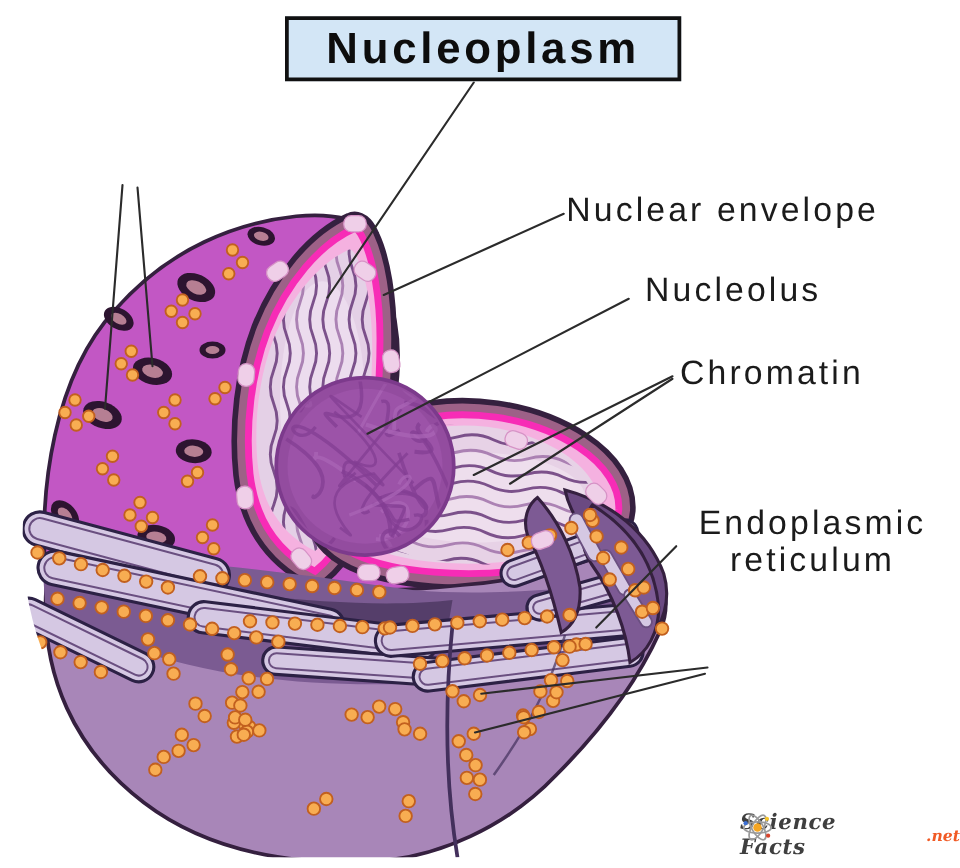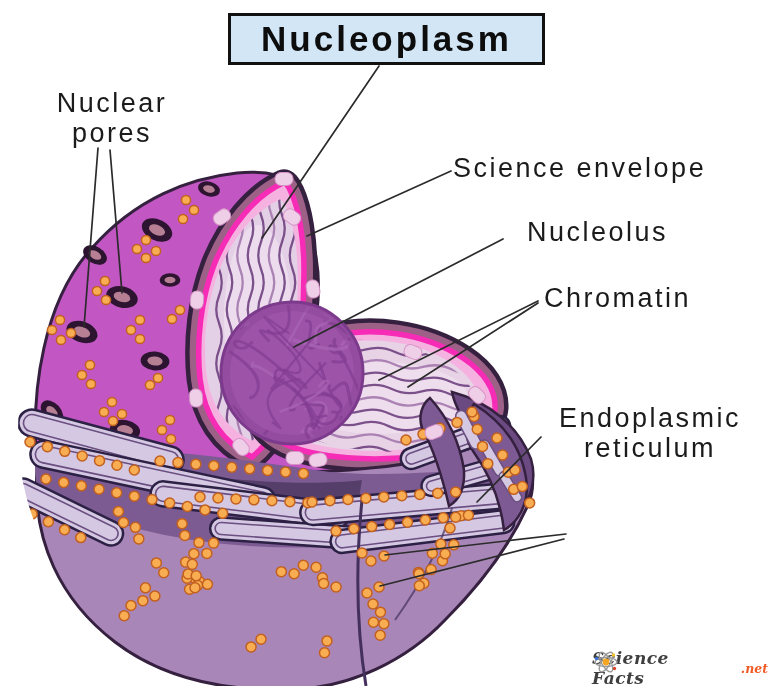--- a/index.html
+++ b/index.html
@@ -454,28 +454,24 @@
         <line x1="541" y1="437" x2="477" y2="502"></line>
         <line x1="566" y1="534" x2="385" y2="555"></line>
         <line x1="564" y1="539" x2="380" y2="586"></line>
       </g>
   </svg>
 
   <div class="title-box">
     <span>Nucleoplasm</span>
   </div>
 
-  <div class="diagram-label center" style="left:36px;top:88px;width:152px;">
-    <div>Nuclear</div>
-    <div>pores</div>
-  </div>
-
-  <div class="diagram-label" style="left:453px;top:153px;">Science envelope</div>
-
-  <div class="diagram-label" style="left:527px;top:217px;">Nucleolus</div>
+
+  <div class="diagram-label" style="left:453px;top:153px;">Nuclear envelope</div>
+
+  <div class="diagram-label" style="left:516px;top:217px;">Nucleolus</div>
 
   <div class="diagram-label" style="left:544px;top:283px;">Chromatin</div>
 
   <div class="diagram-label center" style="left:538px;top:403px;width:224px;">
     <div>Endoplasmic</div>
     <div>reticulum</div>
   </div>
 
 
   <div class="watermark">

